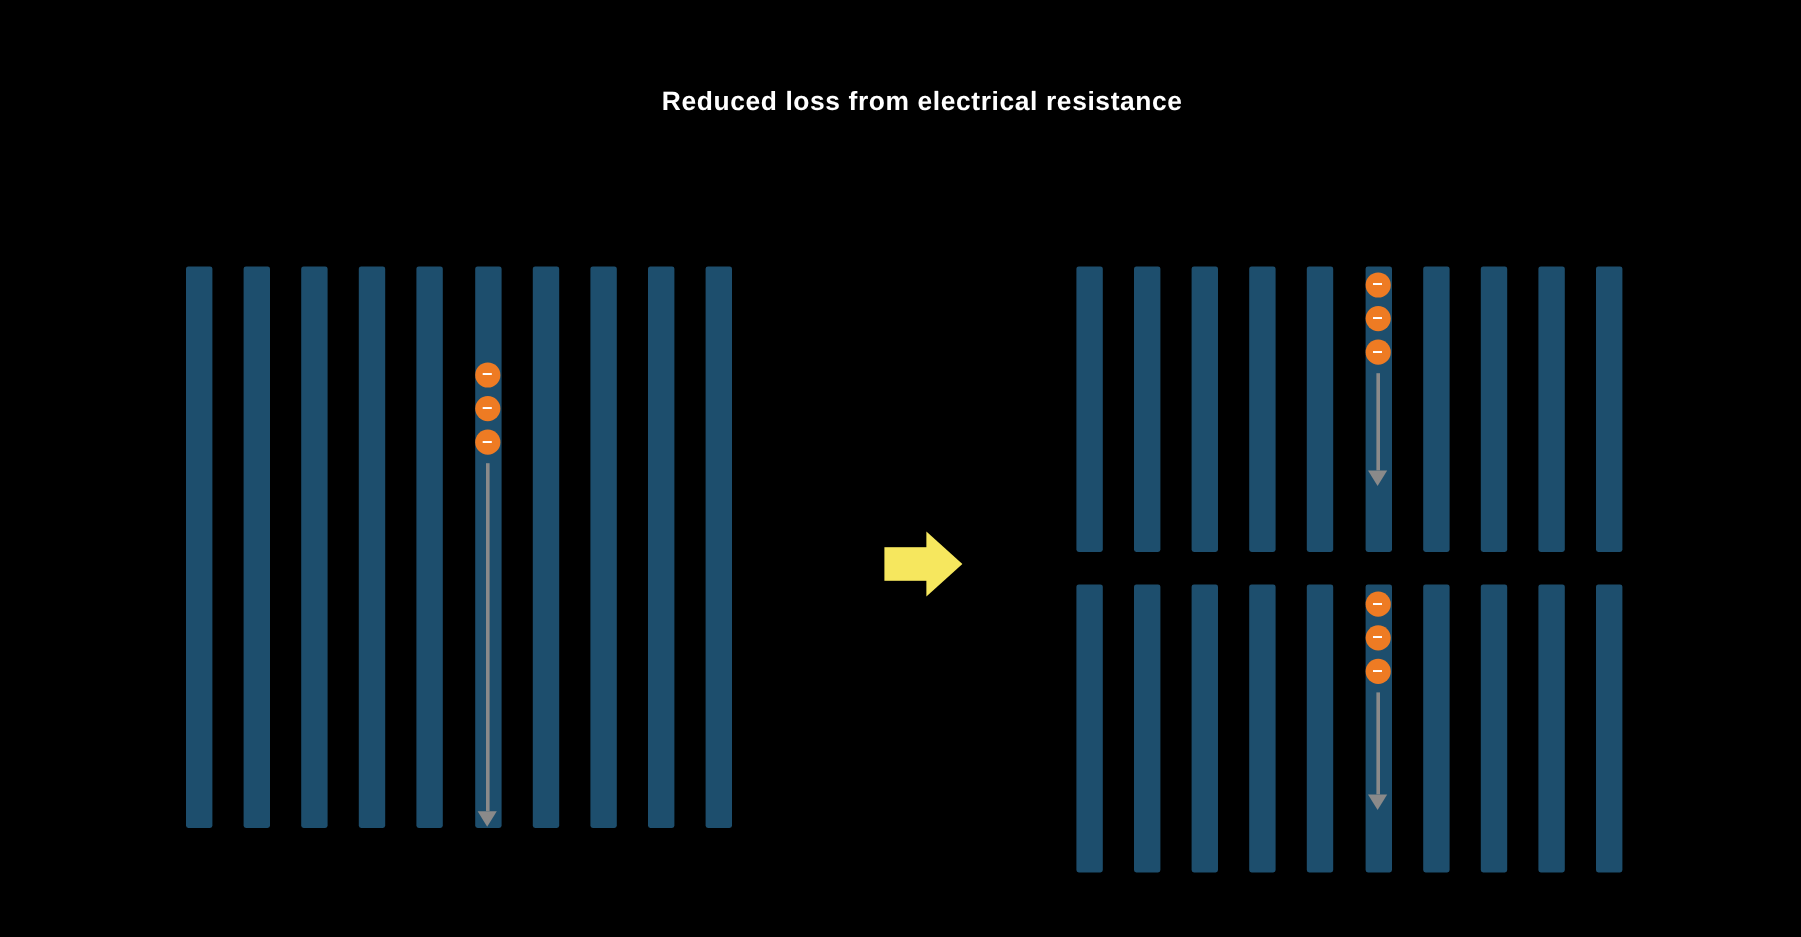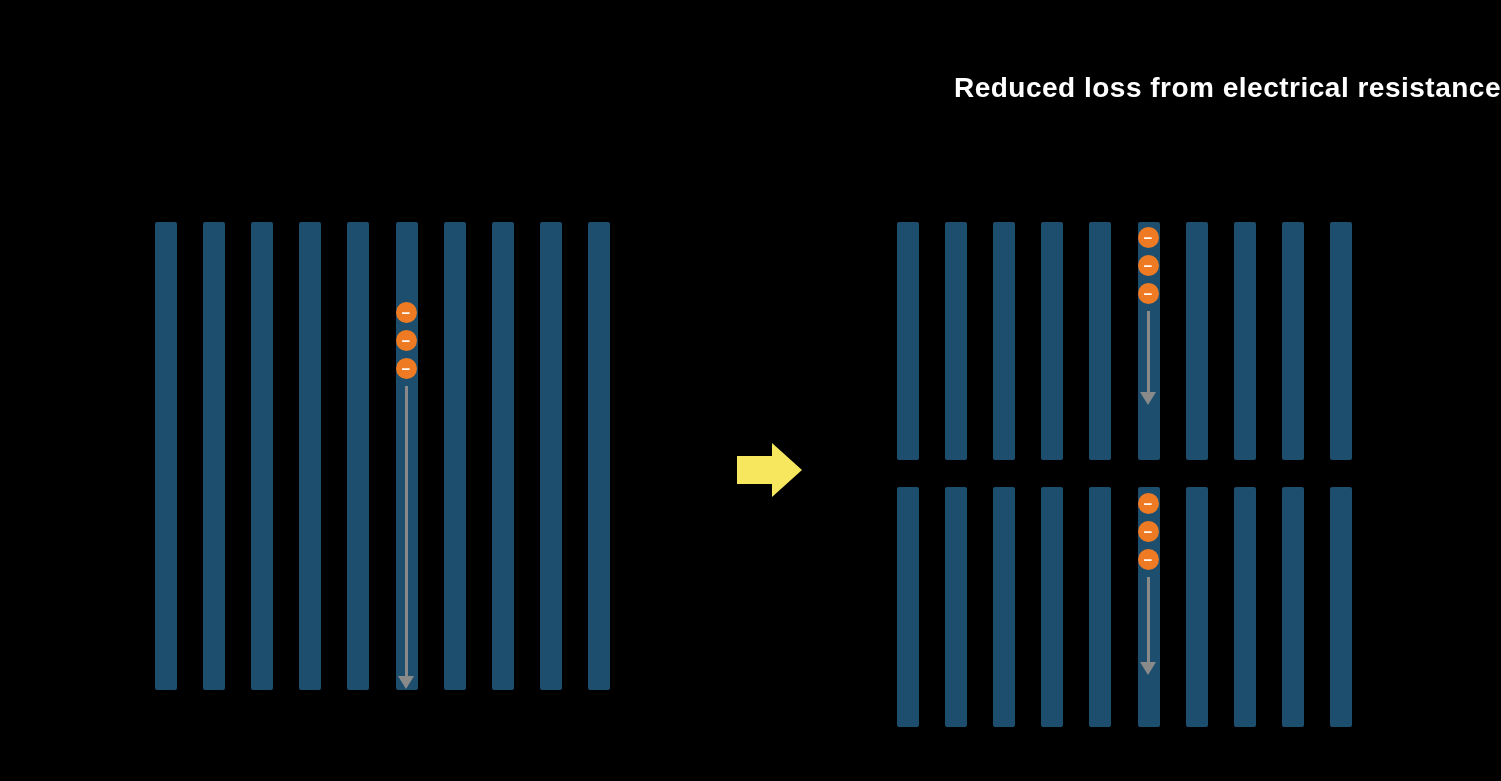--- a/index.html
+++ b/index.html
@@ -9,23 +9,23 @@
     font-family: "Liberation Sans", "DejaVu Sans", sans-serif;
     position: relative;
     overflow: hidden;
   }
   .scene { position: absolute; inset: 0; }
   .title {
     position: absolute;
     top: 72px;
     left: 0;
     width: 100%;
-    text-align: right;
+    text-align: center;
     color: var(--c-title, #ffffff);
-    font-size: 28px;
+    font-size: 22px;
     font-weight: bold;
     letter-spacing: 0.5px;
     padding-left: 36px;
   }
   .panel { position: absolute; }
   .panel-left   { left: 155px; top: 222px; width: 455px; height: 468px; }
   .panel-rtop   { left: 897px; top: 222px; width: 455px; height: 238px; }
   .panel-rbot   { left: 897px; top: 487px; width: 455px; height: 240px; }
   .bars {
     position: absolute;

